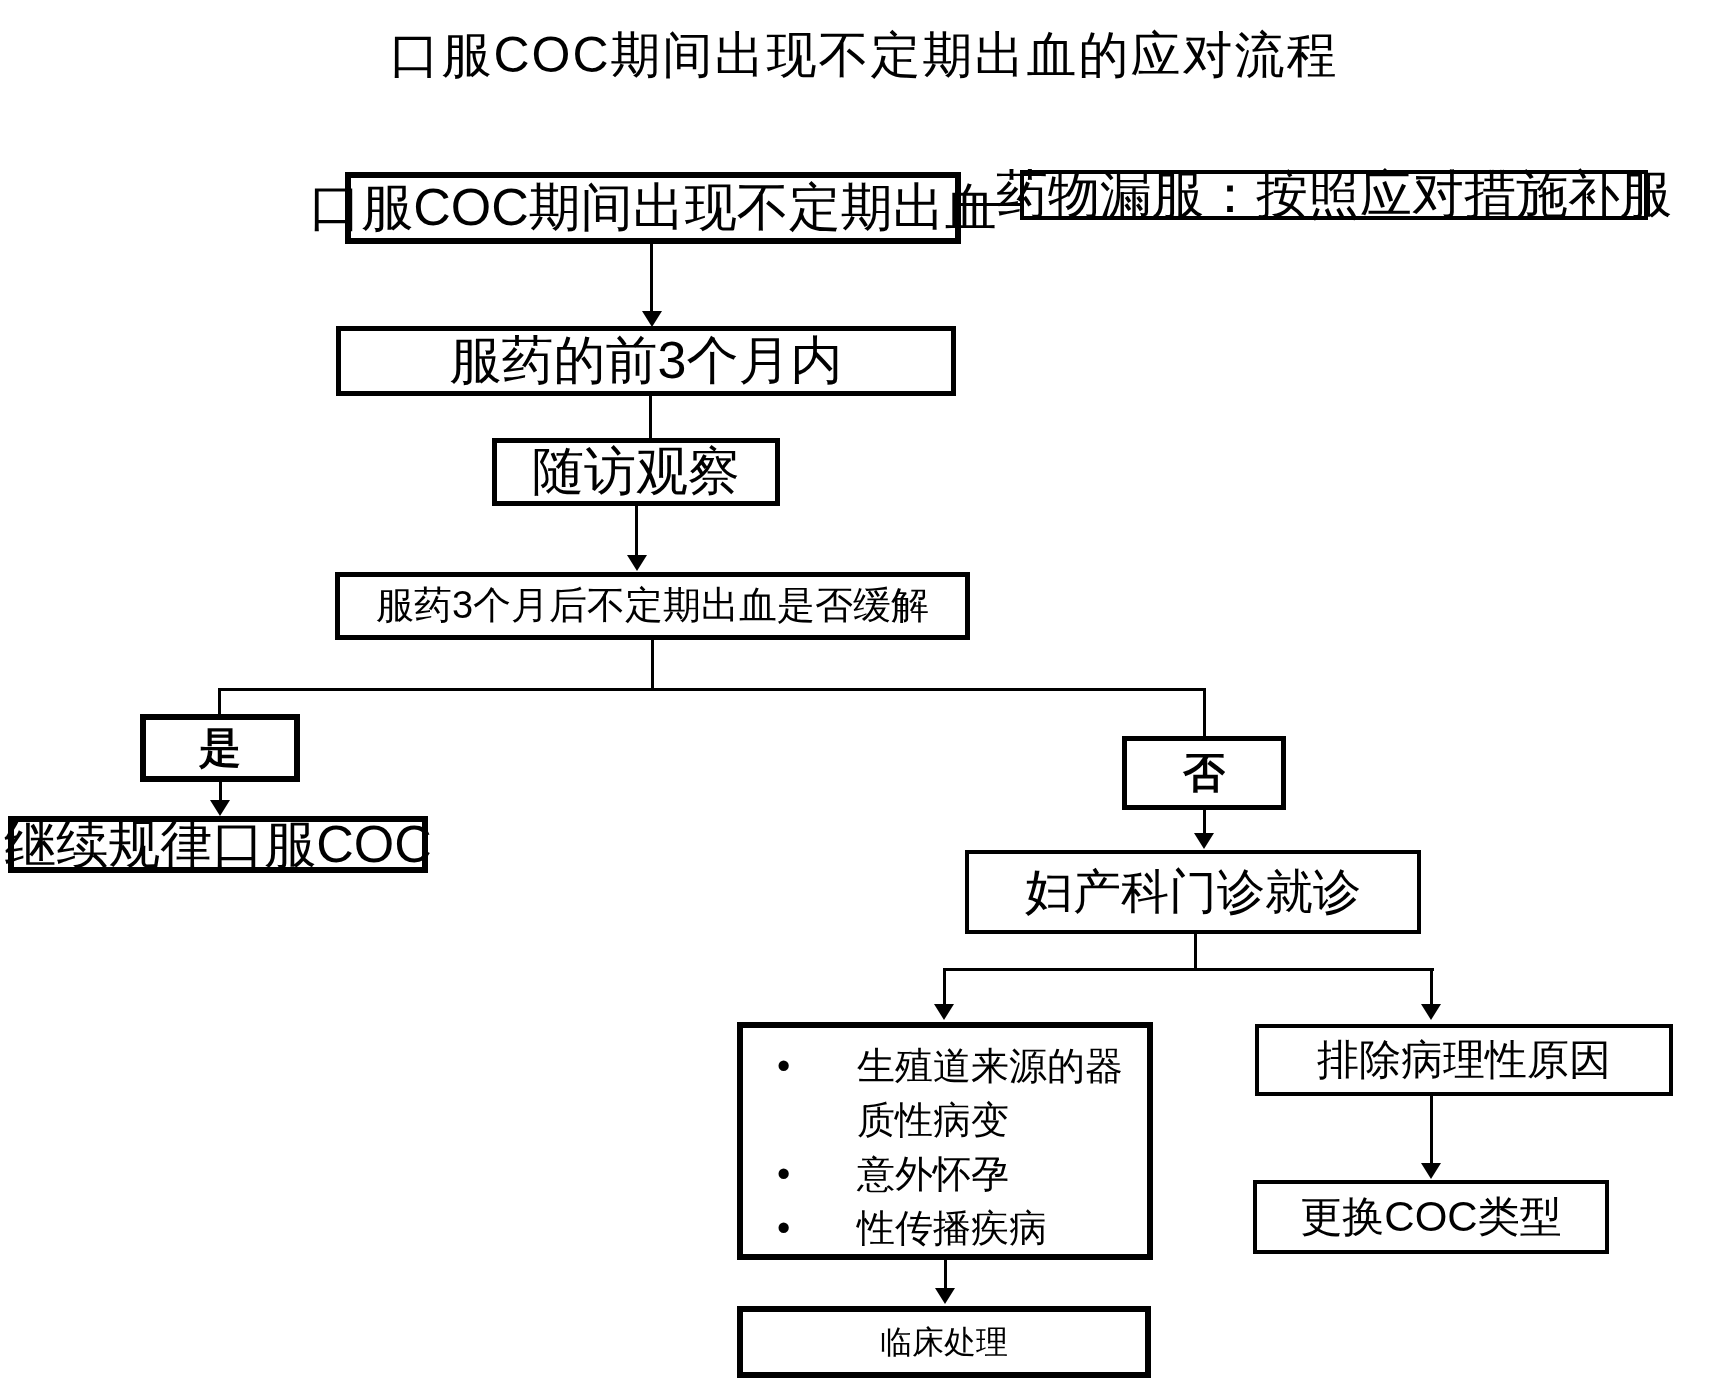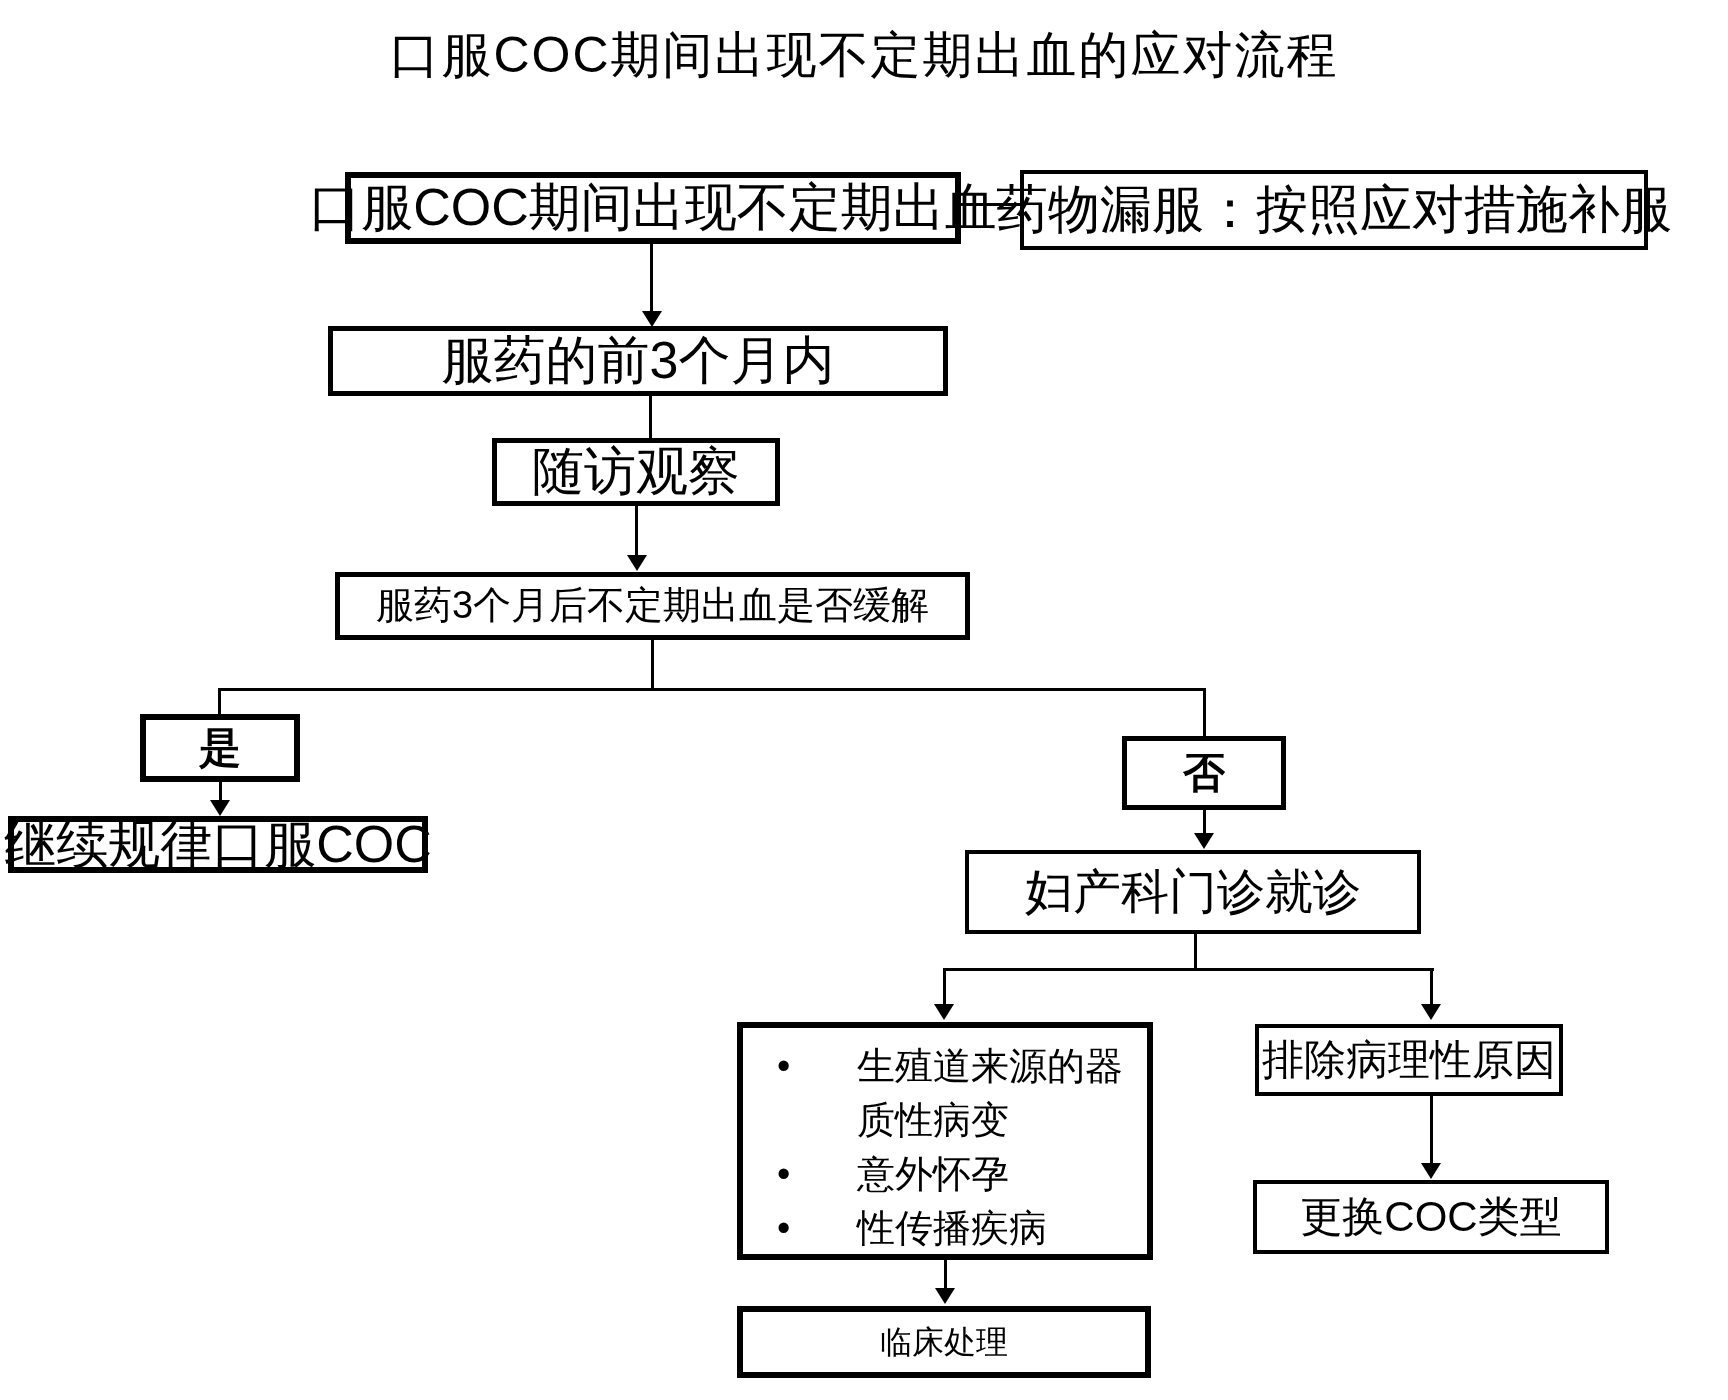--- a/index.html
+++ b/index.html
@@ -45,32 +45,32 @@
   .hline { height: 3px; }
   .arrowhead {
     position: absolute;
     width: 0; height: 0;
     border-left: 10px solid transparent;
     border-right: 10px solid transparent;
     border-top: 16px solid #000000;
   }
   
   .n-start    { left: 345px;  top: 172px;  width: 616px; height: 72px; }
-  .n-missed   { left: 1020px; top: 170px;  width: 628px; height: 80px; }
-  .n-first3   { left: 328px;  top: 326px;  width: 620px; height: 70px; }
+  .n-missed   { left: 1020px; top: 170px;  width: 628px; height: 50px; }
+  .n-first3   { left: 336px;  top: 326px;  width: 620px; height: 70px; }
   .n-follow   { left: 492px;  top: 438px;  width: 288px; height: 68px; }
   .n-decision { left: 335px;  top: 572px;  width: 635px; height: 68px; font-size: 38px; }
   .n-yes      { left: 140px;  top: 714px;  width: 160px; height: 68px; font-size: 42px; }
   .n-continue { left: 8px;    top: 816px;  width: 420px; height: 57px; }
   .n-no       { left: 1122px; top: 736px;  width: 164px; height: 74px; font-size: 42px; }
   .n-gyn      { left: 965px;  top: 850px;  width: 456px; height: 84px; font-size: 48px; justify-content: center; }
   .n-causes   { left: 737px;  top: 1022px; width: 416px; height: 238px;
                 display: block; text-align: left; white-space: normal;
                 padding: 12px 16px 8px 34px; font-size: 38px; line-height: 1.42; }
-  .n-exclude  { left: 1255px; top: 1024px; width: 308px; height: 72px; font-size: 42px; }
+  .n-exclude  { left: 1255px; top: 1024px; width: 418px; height: 72px; font-size: 42px; }
   .n-change   { left: 1253px; top: 1180px; width: 356px; height: 74px; font-size: 42px; }
   .n-clinical { left: 737px;  top: 1306px; width: 414px; height: 72px; font-size: 32px; }
   .bullet-row { display: flex; align-items: flex-start; }
   .bullet-marker { width: 80px; flex-shrink: 0; }
   .bullet-text { flex: 1; }
   
   .c-ab       { left: 953px;  top: 203px; width: 67px; }
   .c-ac       { left: 650px;  top: 244px; height: 68px; }
   .h-ac       { left: 642px;  top: 311px; }
   .c-cd       { left: 649px;  top: 396px; height: 42px; }

